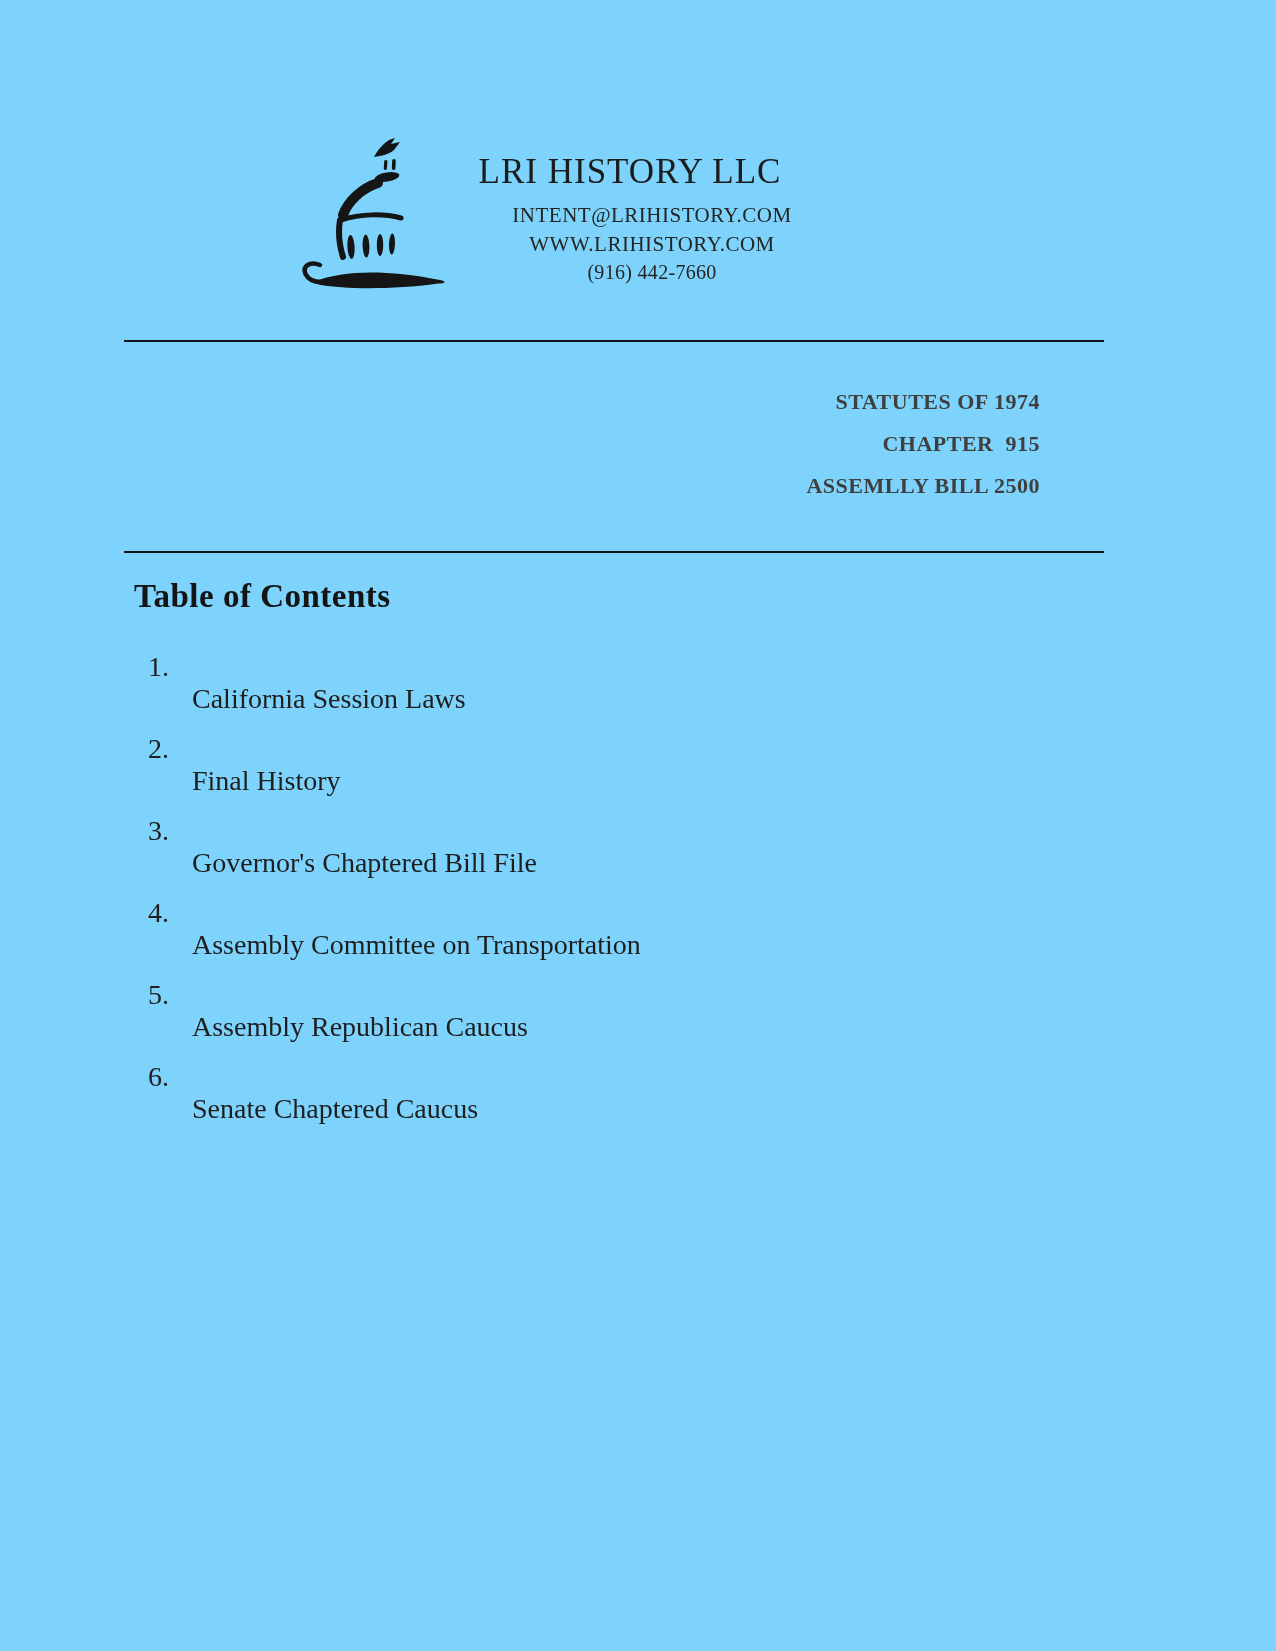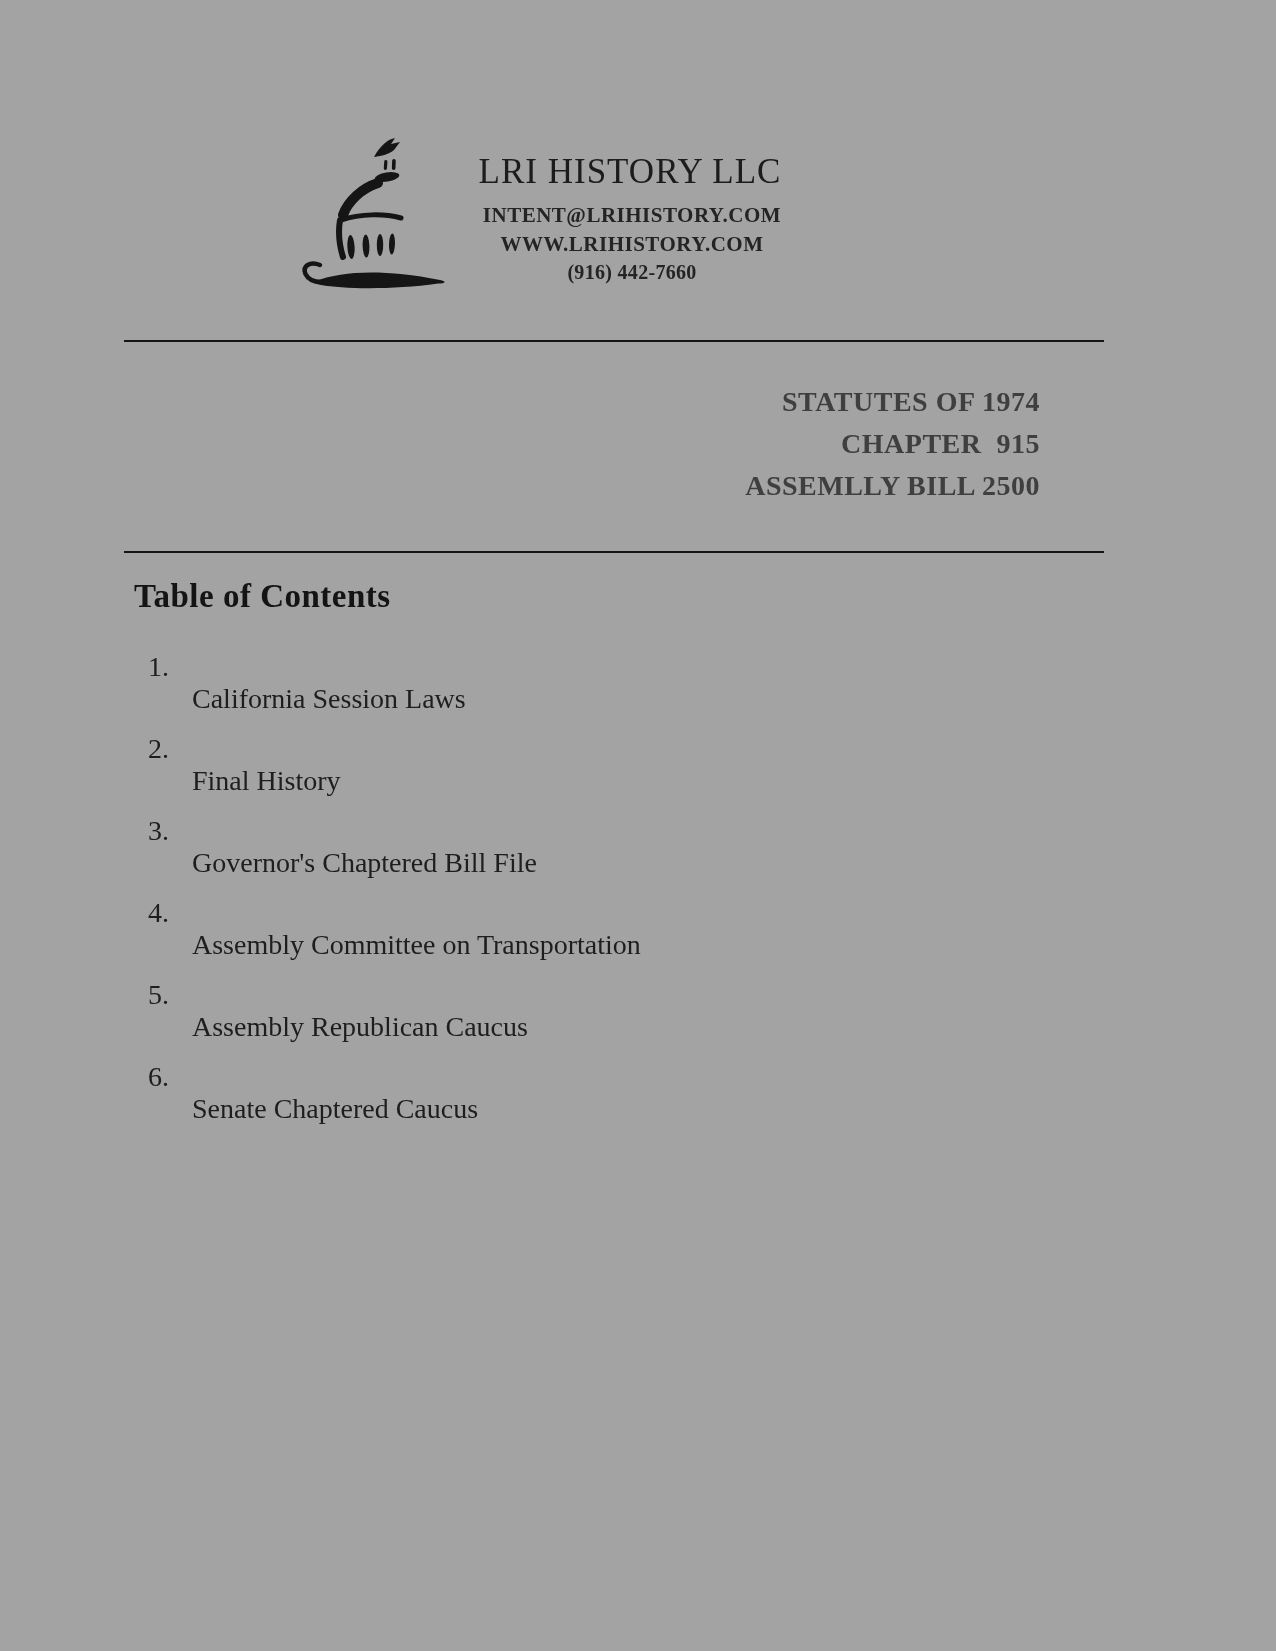--- a/index.html
+++ b/index.html
@@ -1,21 +1,21 @@
 <!DOCTYPE html>
 <html><head>
 <meta charset="utf-8">
 <style>
   * { margin: 0; padding: 0; box-sizing: border-box; }
   html, body { background: #e8e8e8; }
   .page {
     position: relative;
     width: 1276px;
     height: 1651px;
-    background: #a3a3a3;
+    background: #7dd3fc;
     margin: 0 auto;
     font-family: "Liberation Serif", "DejaVu Serif", serif;
     color: #1e1e1e;
     overflow: hidden;
   }
 
   
   .logo-wrap {
     position: absolute;
     left: 288px;
@@ -28,27 +28,26 @@
     left: 430px;
     top: 152px;
     width: 400px;
     text-align: center;
     font-size: 35px;
     letter-spacing: 1px;
     color: #1c1c1c;
   }
   .contact-line {
     position: absolute;
-    left: 432px;
+    left: 452px;
     width: 400px;
     text-align: center;
     font-size: 21px;
     letter-spacing: 0.5px;
     color: #242424;
-    font-weight: bold;
   }
   .contact-email   { top: 203px; }
   .contact-website { top: 232px; }
   .contact-phone   { top: 261px; font-size: 20px; letter-spacing: 0.3px; }
 
   
   .rule {
     position: absolute;
     left: 124px;
     width: 980px;
@@ -60,21 +59,21 @@
 
   
   .reference-block {
     position: absolute;
     left: 540px;
     top: 381px;
     width: 500px;
     text-align: right;
   }
   .ref-line {
-    font-size: 28px;
+    font-size: 22px;
     font-weight: bold;
     line-height: 42px;
     letter-spacing: 0.5px;
     color: #3f3f3f;
     white-space: pre; 
   }
 
   
   .toc-heading {
     position: absolute;

